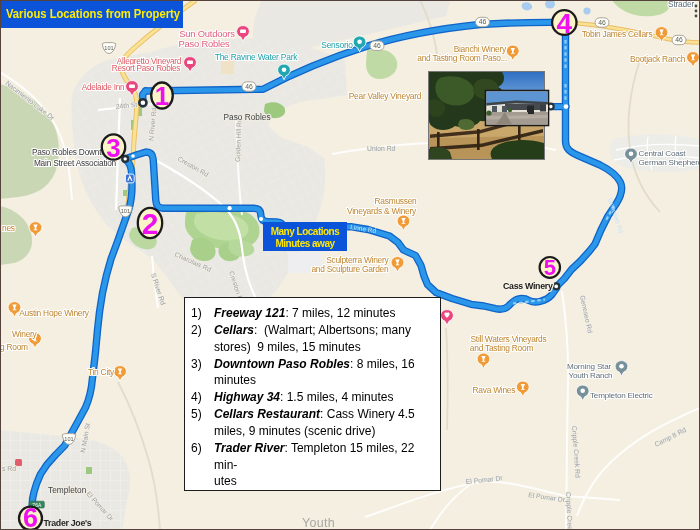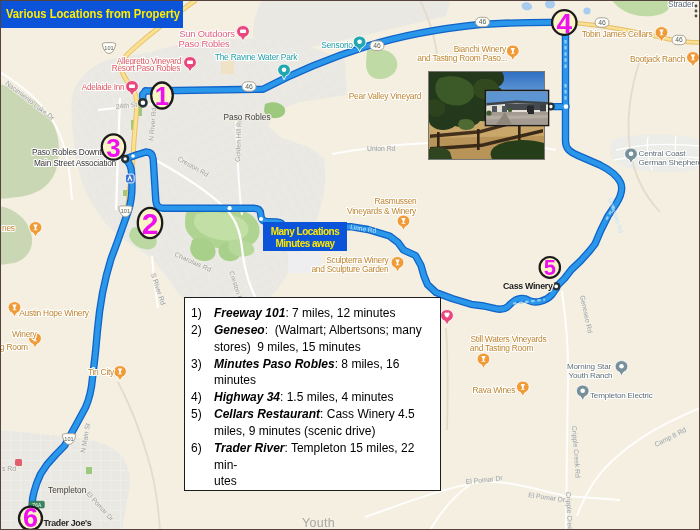--- a/index.html
+++ b/index.html
@@ -486,23 +486,23 @@
           <text x="30.5" y="527.3" font-size="27">6</text>
         </g>
 </g>
 </svg>
 
 <div id="title" class="ov"><span>Various Locations from Property</span></div>
 
 <div id="many" class="ov">Many Locations<br>Minutes away</div>
 
 <div id="info" class="ov">
-<div class="it"><span class="n">1)</span><i>Freeway 101</i>: 7 miles, 12 minutes</div>
-<div class="it"><span class="n">2)</span><i>Geneseo</i>:&nbsp; (Walmart; Albertsons; many stores)&nbsp; 9 miles, 15 minutes</div>
-<div class="it"><span class="n">3)</span><i>Minutes Paso Robles</i>: 8 miles, 16 minutes</div>
+<div class="it"><span class="n">1)</span><i>Freeway 121</i>: 7 miles, 12 minutes</div>
+<div class="it"><span class="n">2)</span><i>Cellars</i>:&nbsp; (Walmart; Albertsons; many stores)&nbsp; 9 miles, 15 minutes</div>
+<div class="it"><span class="n">3)</span><i>Downtown Paso Robles</i>: 8 miles, 16 minutes</div>
 <div class="it"><span class="n">4)</span><i>Highway 34</i>: 1.5 miles, 4 minutes</div>
 <div class="it"><span class="n">5)</span><i>Cellars Restaurant</i>: Cass Winery 4.5 miles, 9 minutes (scenic drive)</div>
 <div class="it"><span class="n">6)</span><i>Trader River</i>: Templeton 15 miles, 22 min-<br>utes</div>
 </div>
 
 <div id="gw" class="ov">Youth</div>
 
 <div id="brd" class="ov"></div>
 </div>
 

